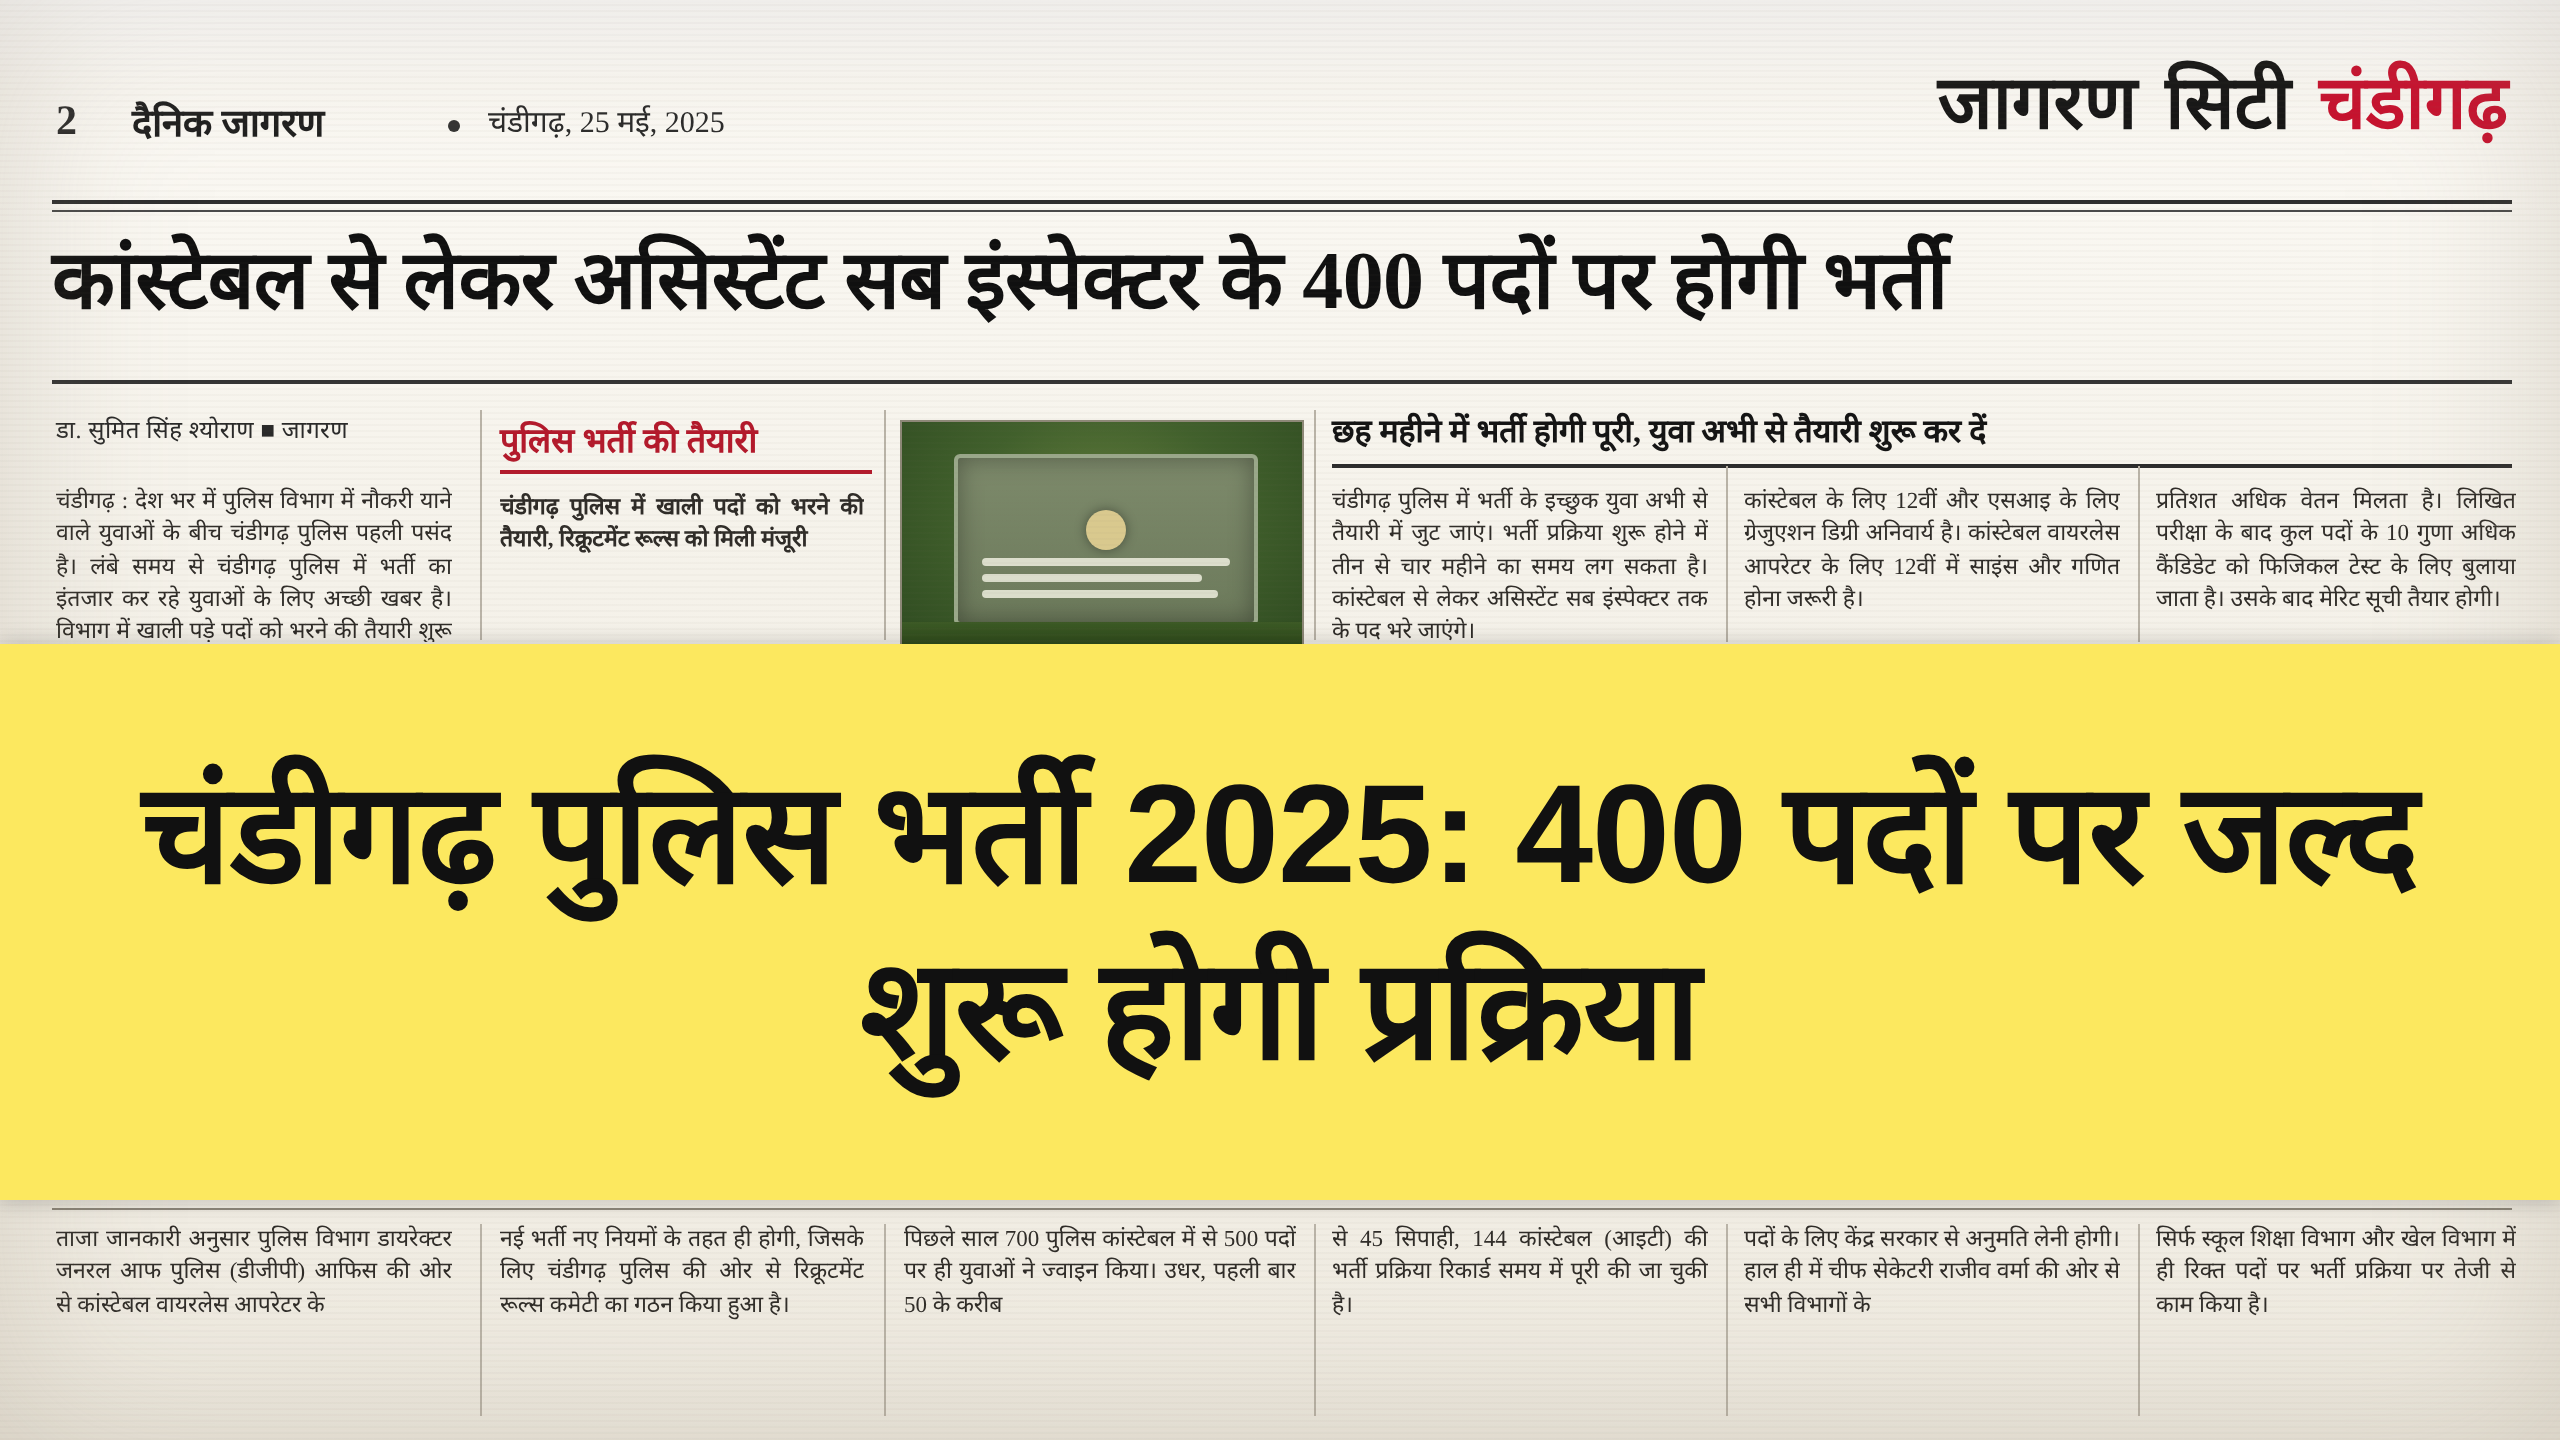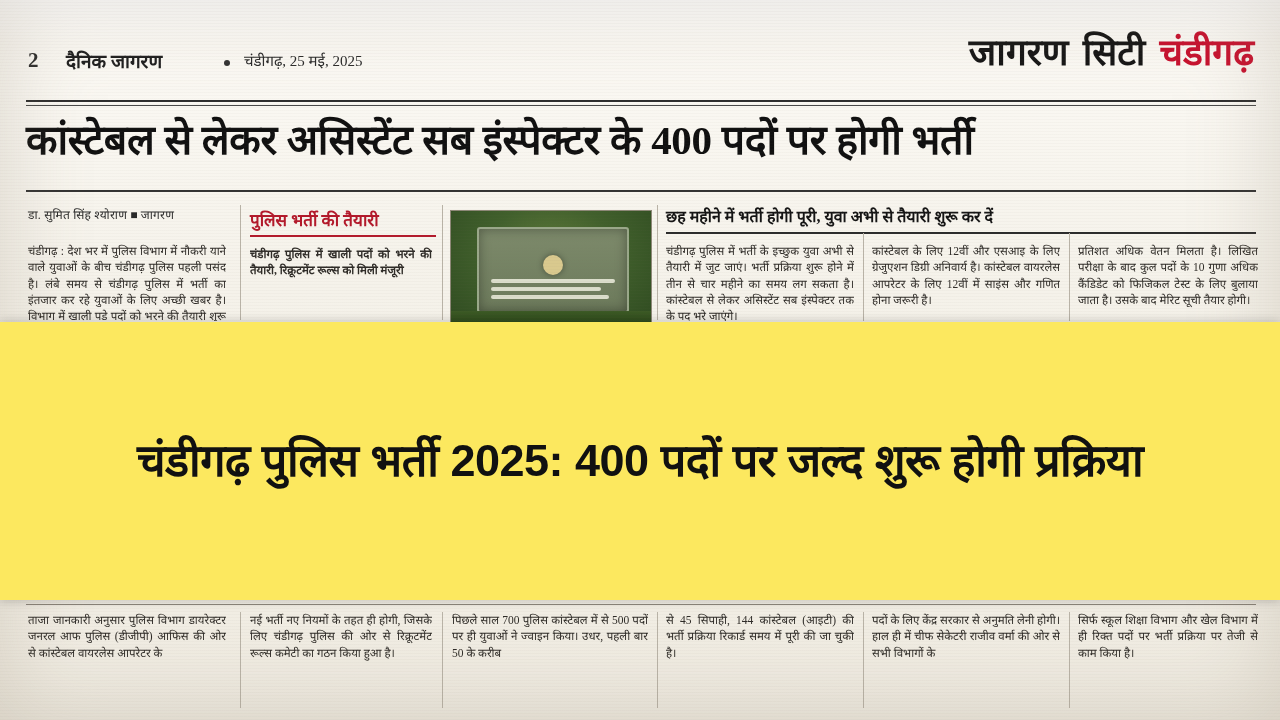--- a/index.html
+++ b/index.html
@@ -258,21 +258,21 @@
     display: flex;
     align-items: center;
     justify-content: center;
     box-shadow: 0 2px 10px rgba(0,0,0,0.12), 0 -2px 10px rgba(0,0,0,0.10);
   }
   .banner-text {
     width: 1160px;
     text-align: center;
     font-family: "Liberation Sans", sans-serif;
     font-weight: bold;
-    font-size: 45px;
+    font-size: 70px;
     line-height: 1.26;
     color: #111111;
     letter-spacing: -0.5px;
   }
 
   
   .bottom-rule {
     position: absolute;
     left: 26px; right: 24px;
     top: 604px;

